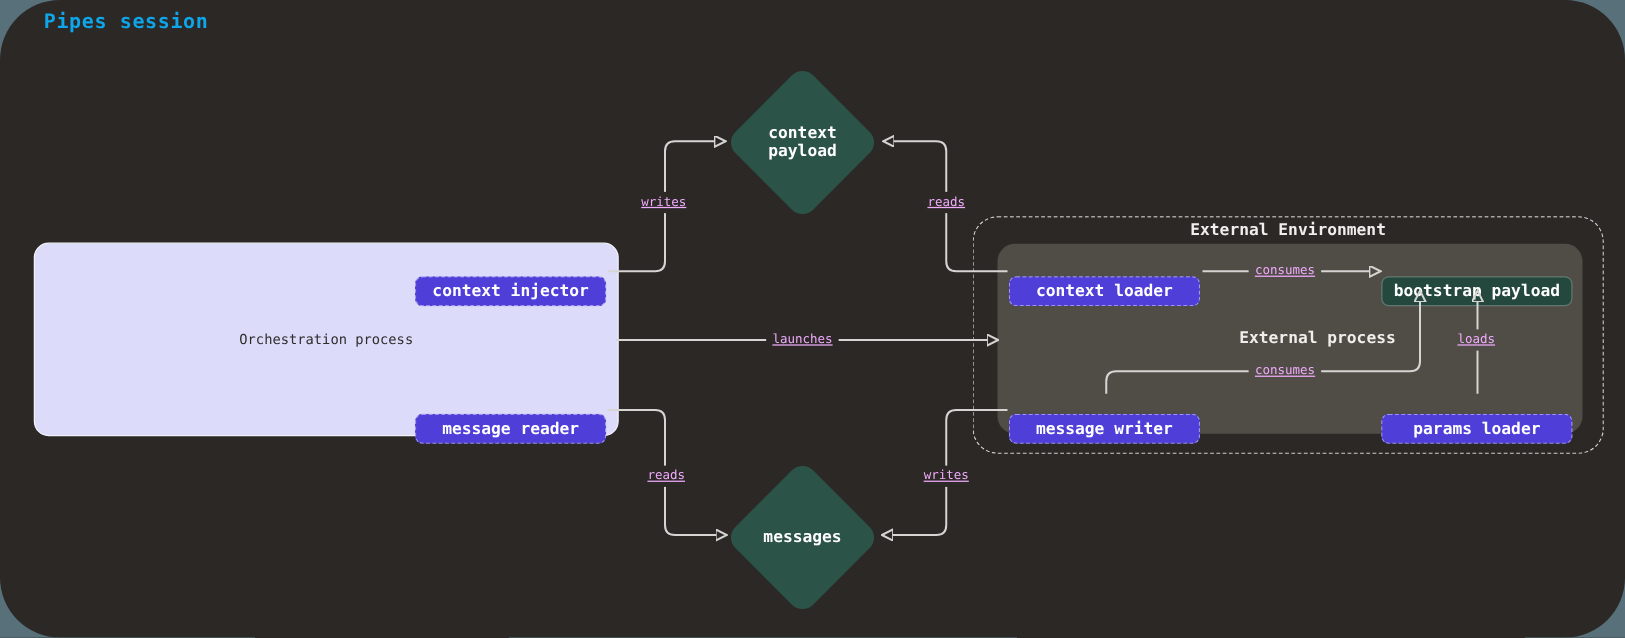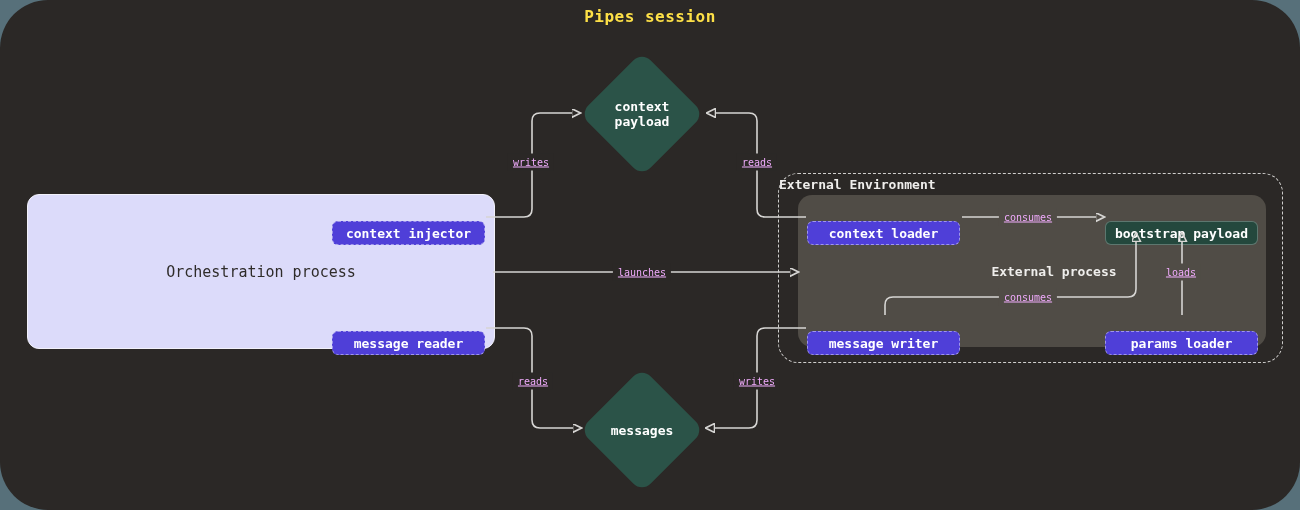--- a/index.html
+++ b/index.html
@@ -1,23 +1,23 @@
 <!DOCTYPE html>
 <html><head>
 <meta charset="utf-8">
 <style>
   html,body{margin:0;padding:0;background:#57707a;font-family:"DejaVu Sans Mono","Liberation Mono",monospace;}
   .card{position:relative;width:1300px;height:510px;background:#2b2826;border-radius:48px;overflow:hidden;}
-  .title{position:absolute;left:0;right:0;top:7px;text-align:center;font-size:16px;font-weight:bold;color:#fde047;letter-spacing:.5px;}
+  .title{position:absolute;left:0;right:0;top:7px;font-size:16px;font-weight:bold;color:#0ea5e9;letter-spacing:.5px;padding-left:35px;}
 
   .box-orch{position:absolute;left:27px;top:194px;width:466px;height:153px;background:#dcdbfa;border:1.5px solid #f2f1fa;border-radius:12px;z-index:1;}
-  .orch-label{position:absolute;left:0;right:0;top:50%;transform:translateY(-50%);text-align:center;font-size:15px;color:#2f2c2a;}
+  .orch-label{position:absolute;left:0;right:0;top:50%;transform:translateY(-50%);text-align:center;font-size:11px;color:#2f2c2a;}
 
   .env{position:absolute;left:778px;top:173px;width:505px;height:190px;border:1.4px dashed #d0cfcd;border-radius:20px;z-index:1;box-sizing:border-box;}
-  .env-label{position:absolute;left:0;right:0;top:3px;font-size:13px;font-weight:bold;color:#efeeec;}
+  .env-label{position:absolute;left:0;right:0;top:3px;text-align:center;font-size:13px;font-weight:bold;color:#efeeec;}
   .proc{position:absolute;left:798px;top:195px;width:468px;height:152px;background:#504c46;border-radius:14px;z-index:1;}
   .proc-label{position:absolute;left:0;right:0;top:50%;transform:translateY(-50%);text-align:center;font-size:13px;font-weight:bold;color:#efeeec;padding-left:44px;}
 
   .chip{position:absolute;width:153px;height:24px;border-radius:6px;background:#4f3fd8;border:1px dashed rgba(226,223,252,.55);box-sizing:border-box;z-index:2;
         display:flex;align-items:center;justify-content:center;font-size:13px;font-weight:bold;color:#ffffff;white-space:nowrap;margin-top:16px;}
   .chip.green{background:#24483d;border:1px solid rgba(240,240,240,.28);}
   .chip-context-injector{left:332px;top:205px;}
   .chip-message-reader{left:332px;top:315px;}
   .chip-context-loader{left:807px;top:205px;}
   .chip-message-writer{left:807px;top:315px;}

